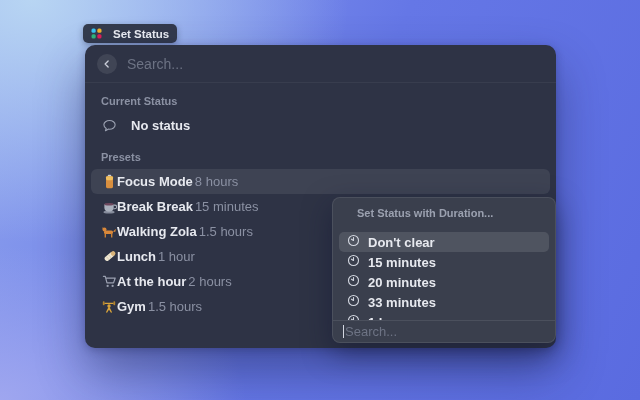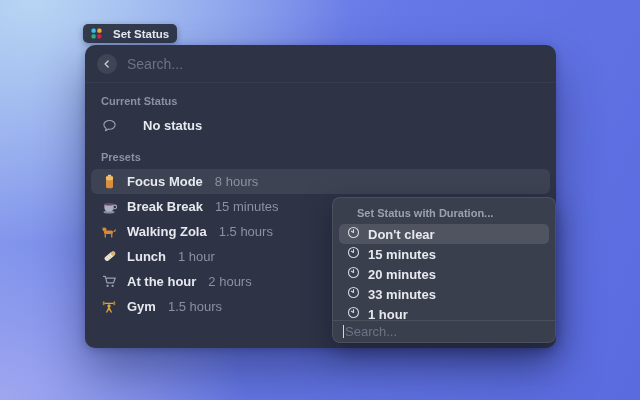--- a/index.html
+++ b/index.html
@@ -43,43 +43,43 @@
     flex:1; background:transparent; border:none; outline:none;
     color:#e7e9ef; font-size:14px; font-family:"Liberation Sans", sans-serif;
   }
   .search-input::placeholder { color:#6d7384; }
 
   .section-label {
     font-size:11px; font-weight:700; color:#8b91a3;
     padding:12px 16px 6px;
   }
   .status-row {
-    display:flex; align-items:center; gap:26px;
+    display:flex; align-items:center; gap:14px;
     padding:5px 16px 6px; font-size:13px; font-weight:700; color:#e7e9ef;text-align:center;
   }
   .preset-row {
     height:25px; margin:0 6px; padding:0 10px; border-radius:6px;
-    display:flex; align-items:center; gap:10px; font-size:13px;
+    display:flex; align-items:center; font-size:13px;
   }
   .preset-row.selected { background:rgba(255,255,255,.08); }
   .preset-icon { width:16px; display:flex; justify-content:center; flex:0 0 auto; }
   .preset-label { color:#e7e9ef; font-weight:700; }
   .preset-duration { color:#8b91a3; margin-left:2px; }
 
   
   .popover {
     position:absolute; left:332px; top:197px; width:224px; height:146px;
     background:#3a3f4d; border:1px solid rgba(255,255,255,.09); border-radius:8px;
     box-shadow:0 10px 28px rgba(15,20,50,.5);
     overflow:hidden; display:flex; flex-direction:column;
   }
   .popover-title {
     font-size:11px; font-weight:700; color:#9ba1b0; padding:9px 24px 5px;
   }
-  .popover-list { flex:1; overflow:hidden; padding:0 6px; }
+  .popover-list { flex:1; overflow:hidden; padding:0 6px;margin-top:8px; }
   .popover-row {
     height:20px; padding:0 8px; border-radius:5px;
     display:flex; align-items:center; gap:8px;
     font-size:13px; font-weight:700; color:#e7e9ef;
   }
   .popover-row.selected { background:rgba(255,255,255,.11); }
   .popover-footer {
     height:22px; border-top:1px solid rgba(255,255,255,.09);
     display:flex; align-items:center; padding:0 10px; gap:1px;
   }

